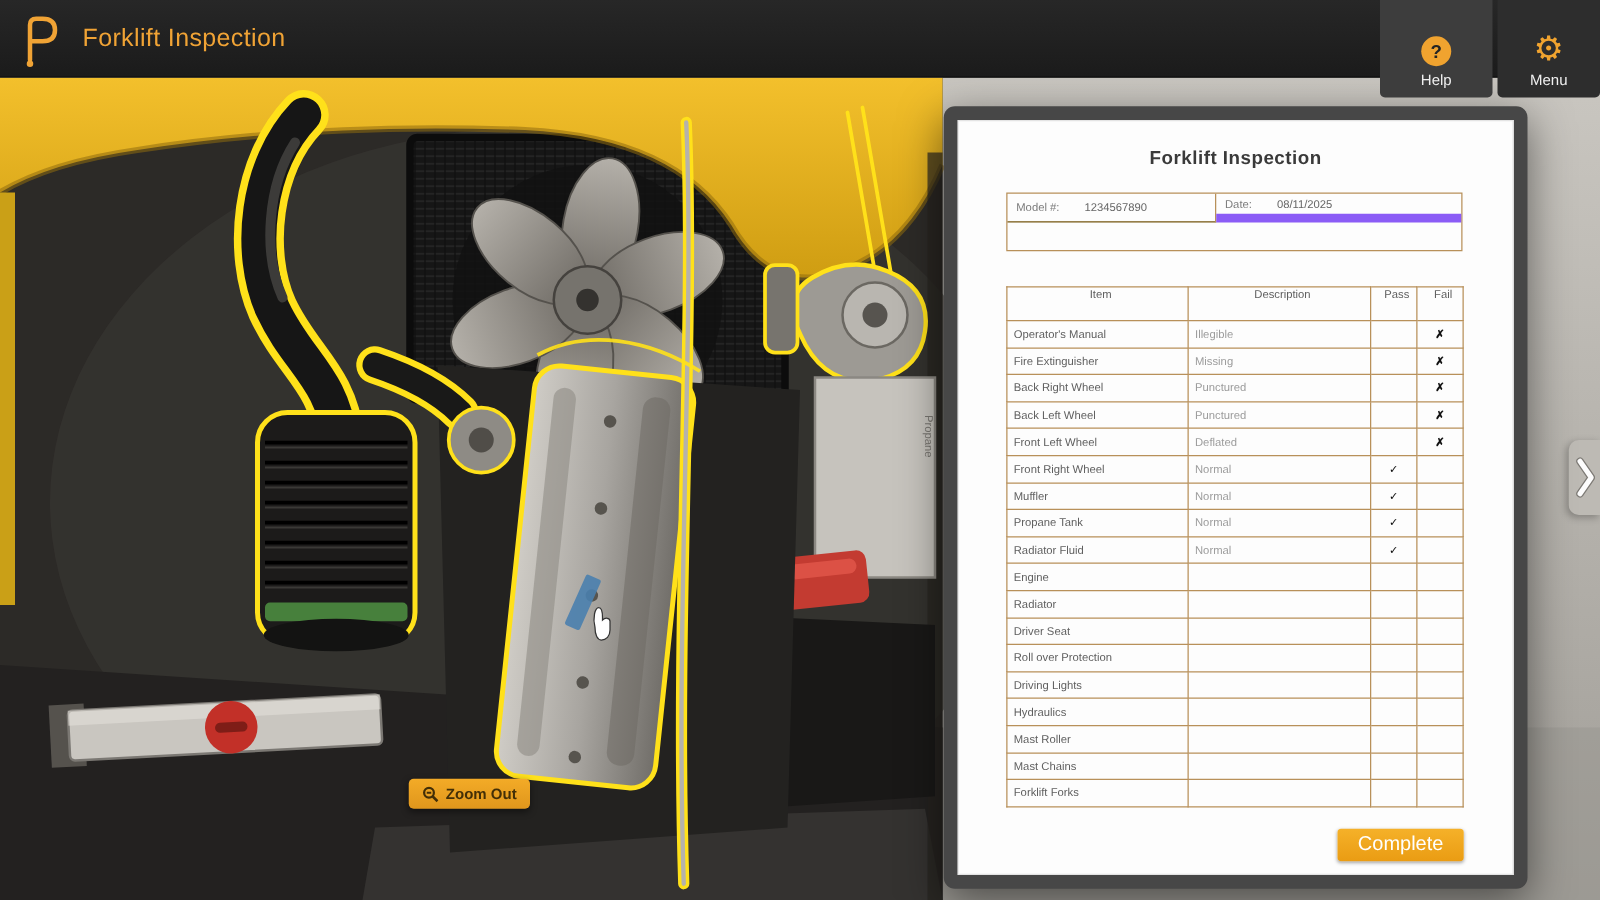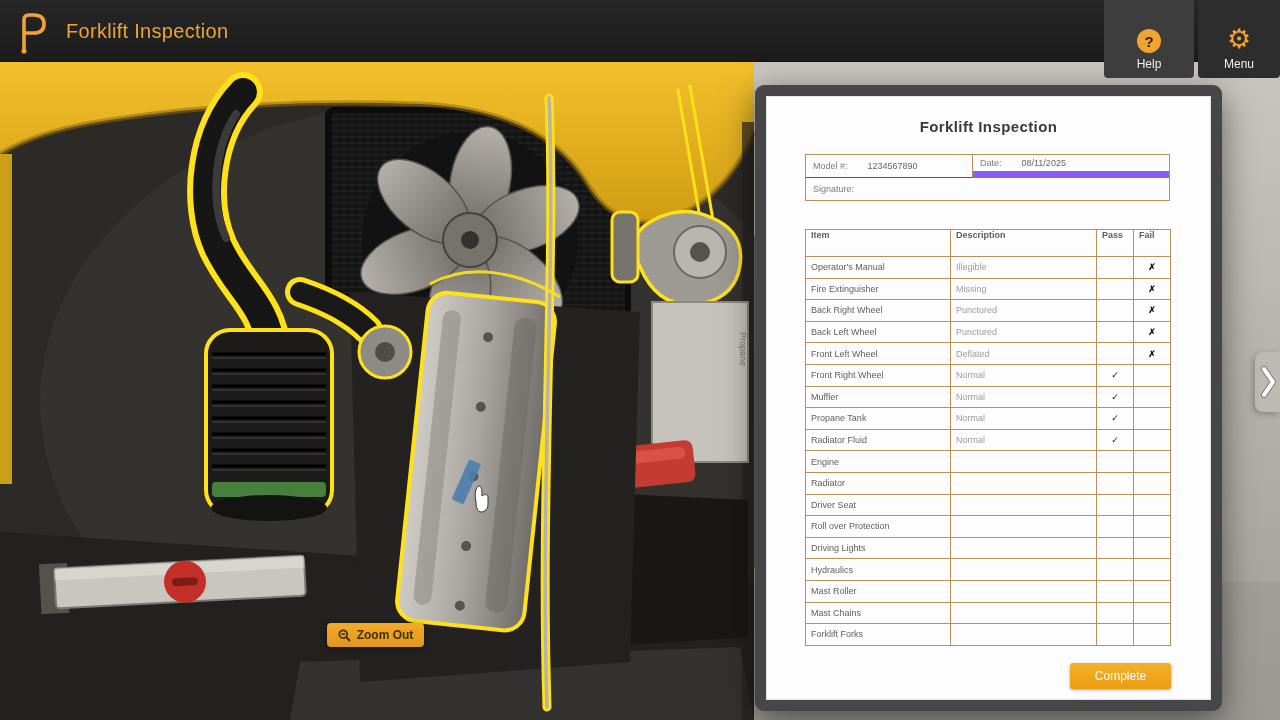--- a/index.html
+++ b/index.html
@@ -50,31 +50,31 @@
   .infobox .cell{display:flex;align-items:center;gap:20px;padding:0 7px;overflow:hidden;white-space:nowrap}
   .infobox .c1{border-right:1px solid #b8905a;border-bottom:1px solid #74560f}
   .infobox .c2{border-bottom:7px solid #8b5cf6}
   .infobox .c3{border-right:1px solid #b8905a}
   .lbl{font-size:9px;color:#7c7c7c}
   .val{font-size:9px;color:#666}
 
   .check-table{position:absolute;left:39px;top:133px;width:365px;
     border-collapse:collapse;table-layout:fixed}
   .check-table th,.check-table td{border:1px solid #b8905a;overflow:hidden;white-space:nowrap}
-  .check-table th{height:20px;font-size:9px;font-weight:bold;color:#5e5e5e;text-align:left;padding:0 0 16px 5px}
+  .check-table th{height:20px;font-size:9px;font-weight:normal;color:#5e5e5e;text-align:center;padding:0 0 16px 5px}
   .check-table td{height:21.6px;font-size:9px;padding:0 0 0 5px}
   .item-cell{color:#5f5f5f}
   .desc-cell{color:#9c9c9c}
   .mark-cell{text-align:center;padding:0 !important;cursor:pointer}
   .pass-mark{font-size:14px;color:#101010}
   .fail-mark{font-size:12px;font-weight:bold;color:#101010}
 
   .complete-btn{position:absolute;right:40px;top:567px;width:101px;height:26px;
     background:linear-gradient(#f5b129,#ea9c13);border:none;border-radius:3px;cursor:pointer;
-    color:#fff;font-size:12px;box-shadow:0 1px 3px rgba(0,0,0,.35)}
+    color:#fff;font-size:16px;box-shadow:0 1px 3px rgba(0,0,0,.35)}
 </style>
 </head>
 <body>
 
 <div class="stage">
 
   <div class="scene">
     <svg width="1280" height="658" viewBox="0 0 1280 658">
       <defs>
         <linearGradient id="concreteG" x1="0" y1="0" x2="0" y2="1">
@@ -281,23 +281,20 @@
 
       <div class="infobox">
         <div class="cell c1">
           <span class="lbl">Model #:</span>
           <span class="val">1234567890</span>
         </div>
         <div class="cell c2">
           <span class="lbl">Date:</span>
           <span class="val">08/11/2025</span>
         </div>
-        <div class="cell c4">
-          <span class="lbl">Signature:</span>
-        </div>
       </div>
 
       <table class="check-table">
         <colgroup>
             <col style="width:145px">
             <col style="width:146px">
             <col style="width:37px">
             <col style="width:37px">
           </colgroup>
         <thead>

